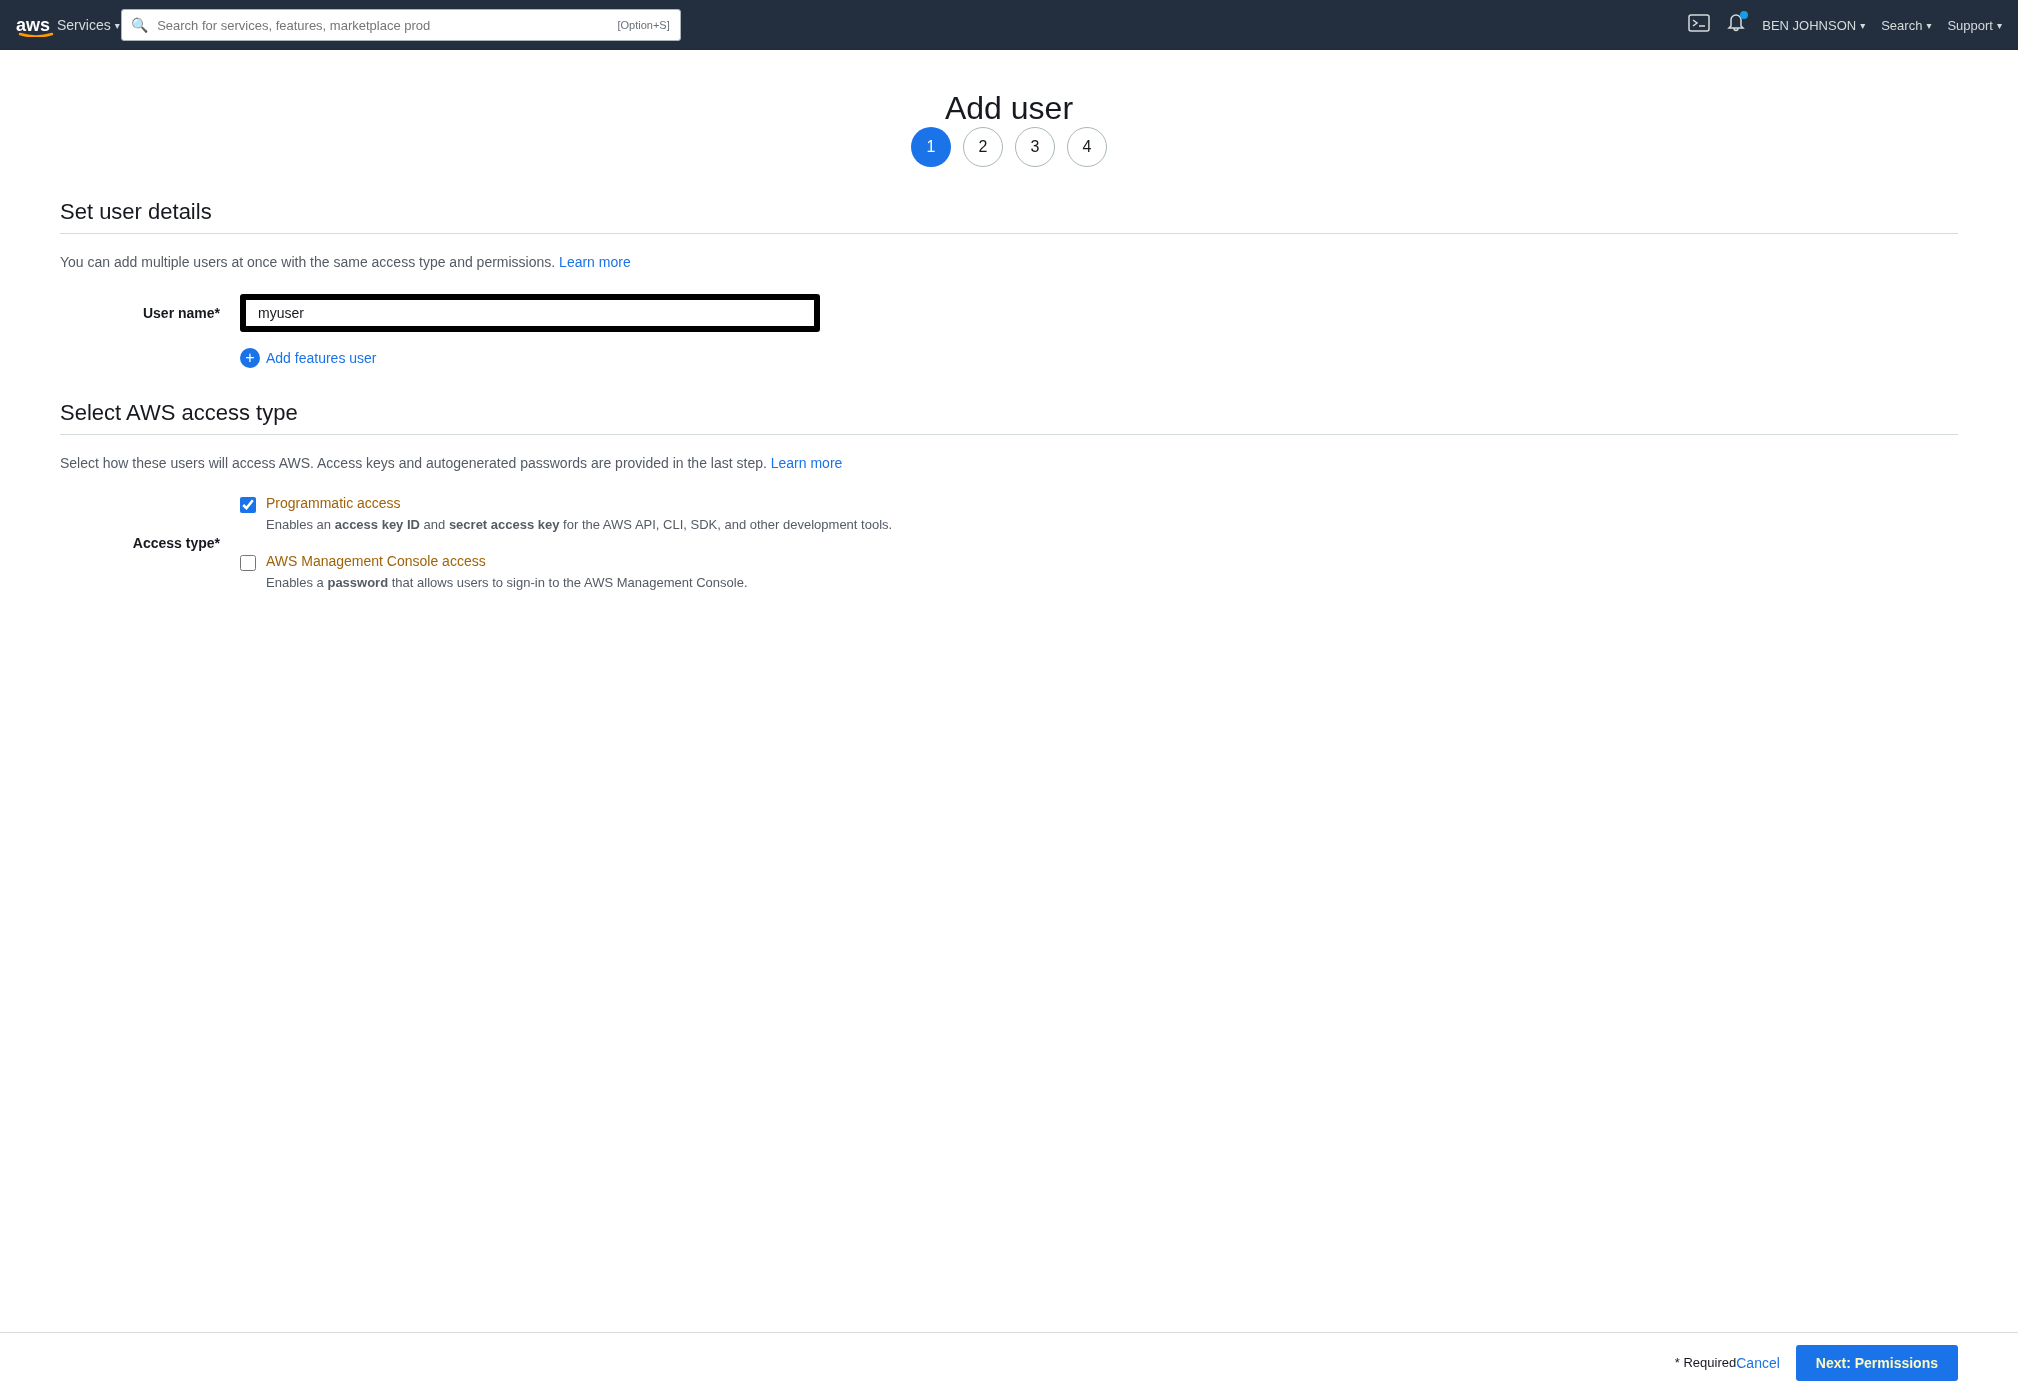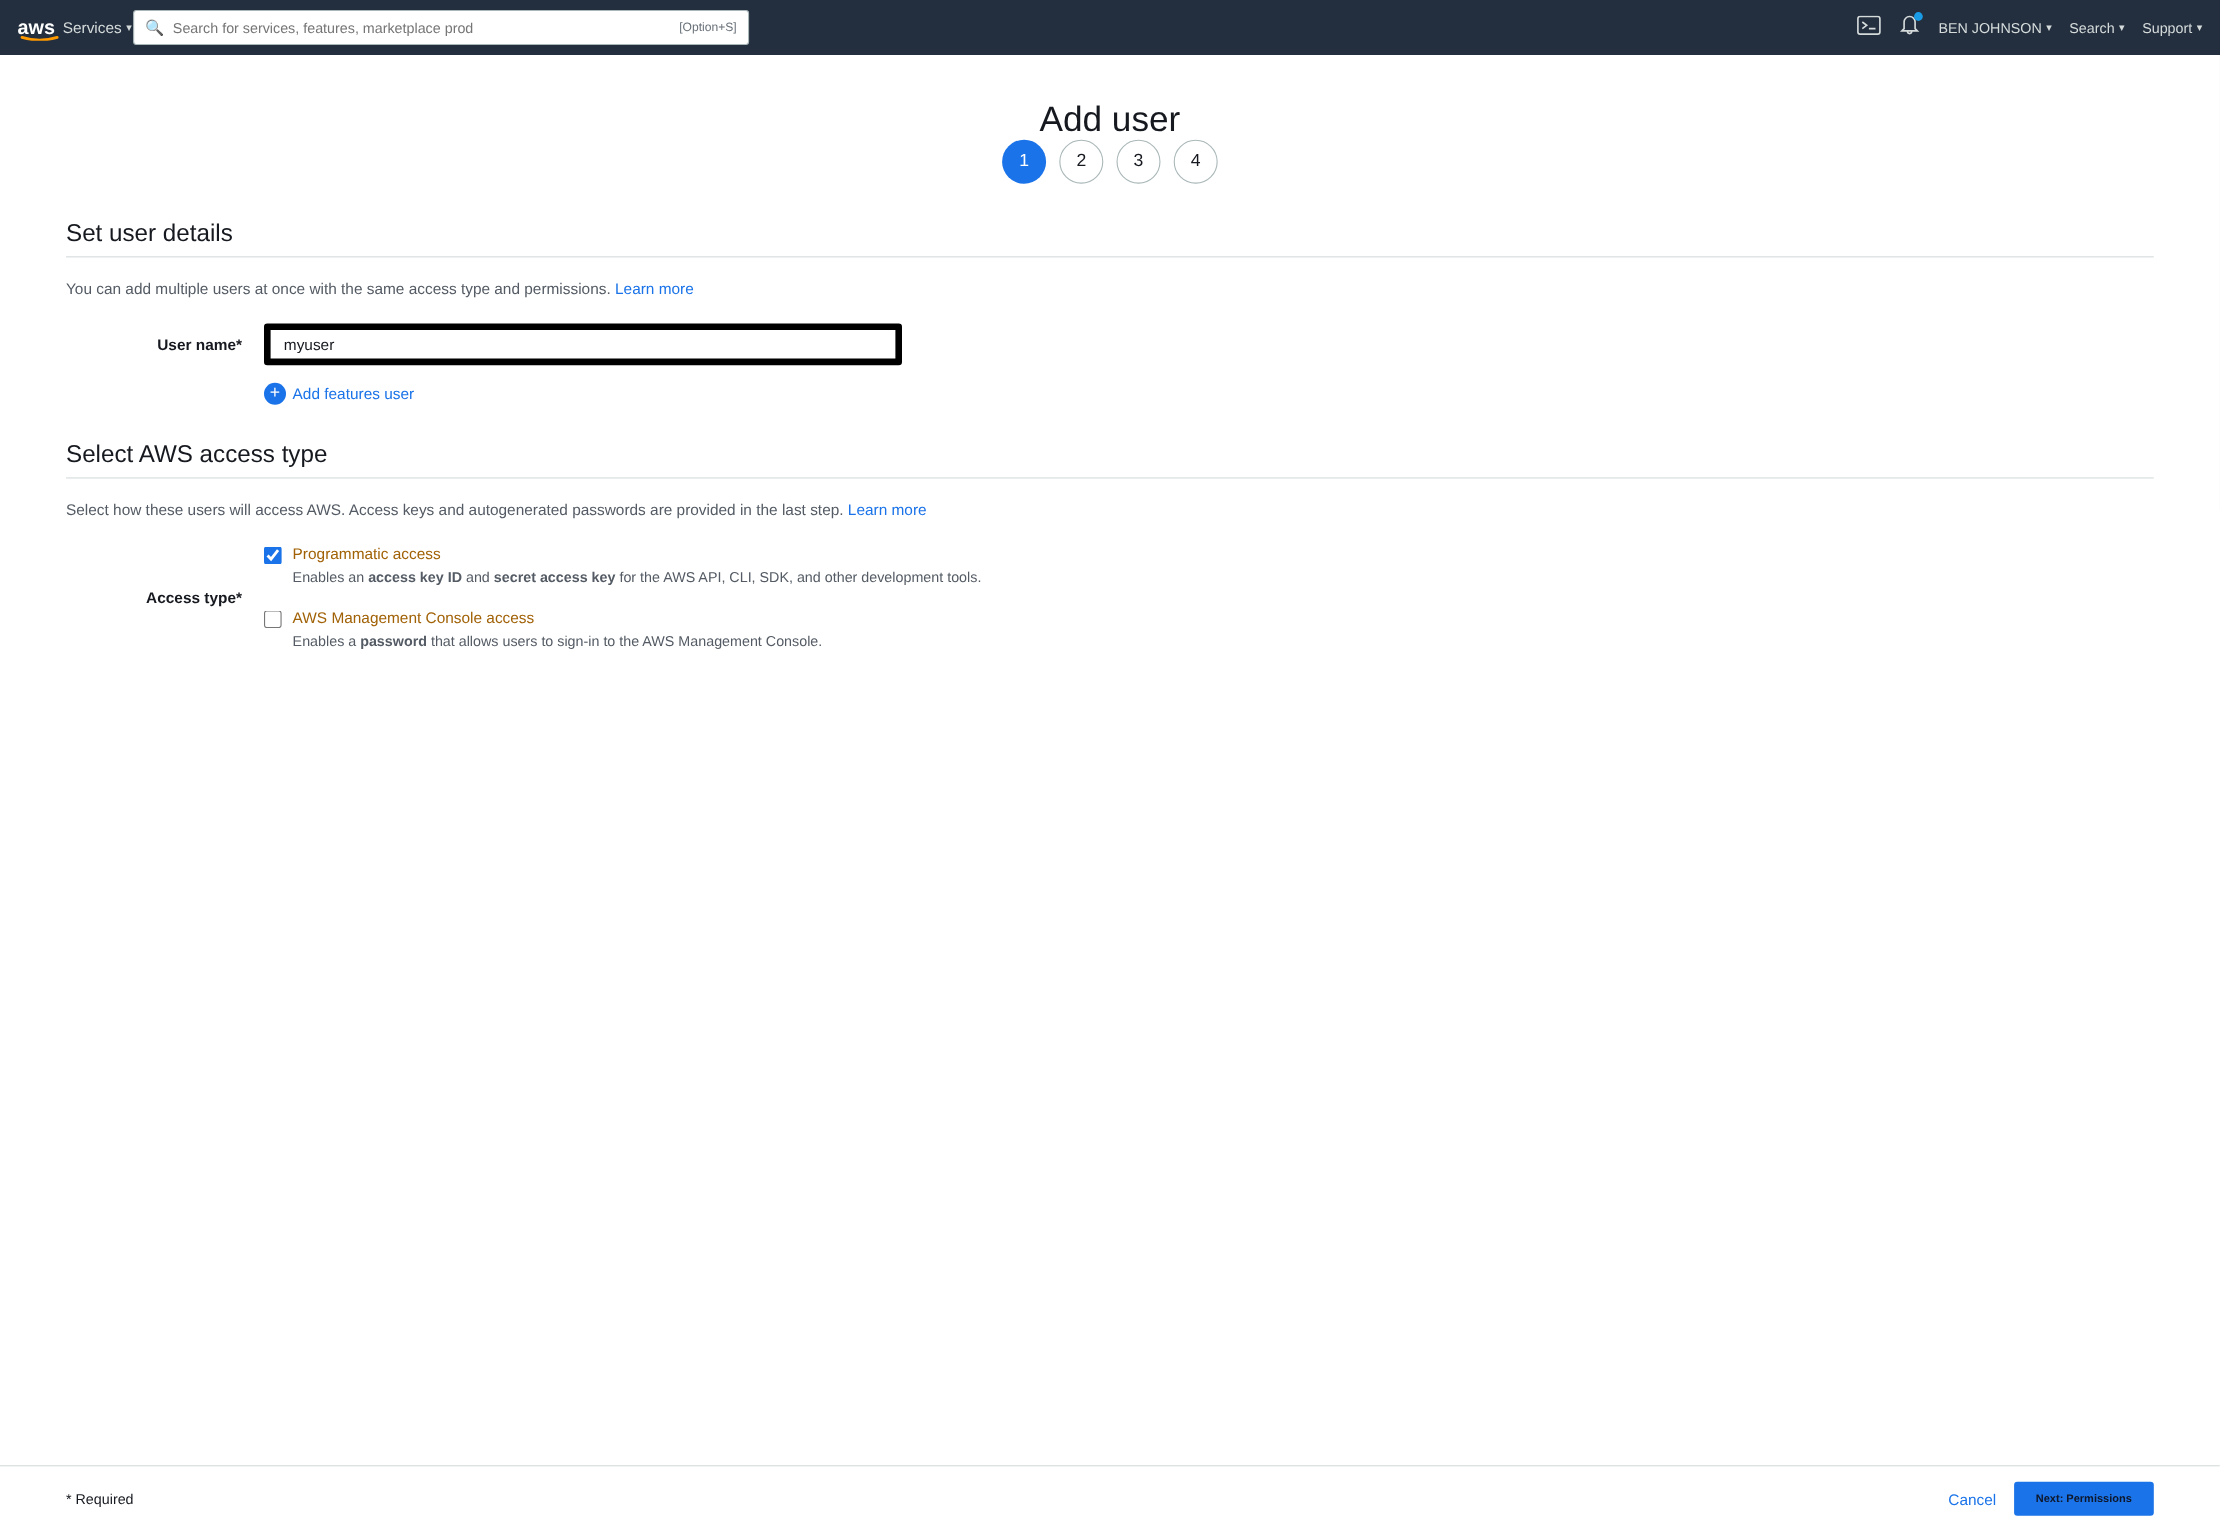--- a/index.html
+++ b/index.html
@@ -245,21 +245,21 @@
 
     
     .footer {
       position: fixed;
       bottom: 0; left: 0; right: 0;
       background: white;
       border-top: 1px solid #d5dbdb;
       height: 60px;
       display: flex;
       align-items: center;
-      justify-content: space-between;
+      justify-content: flex-end;
       padding: 0 60px;
     }
     .required-note {
       font-size: 13px;
       color: #16191f;
     }
     .footer-actions {
       display: flex;
       align-items: center;
       gap: 16px;
@@ -267,25 +267,25 @@
     .btn-cancel {
       background: none;
       border: none;
       color: #1a73e8;
       font-size: 14px;
       cursor: pointer;
       font-weight: 500;
     }
     .btn-next {
       background: #1a73e8;
-      color: #0f172a;
+      color: #fef9c3;
       border: none;
       border-radius: 3px;
       padding: 10px 20px;
-      font-size: 10px;
+      font-size: 14px;
       font-weight: 700;
       cursor: pointer;
     }
   </style>
 </head>
 <body>
 
 <nav class="navbar">
   <div class="aws-logo">
     <svg width="40" height="24" viewBox="0 0 40 24">

